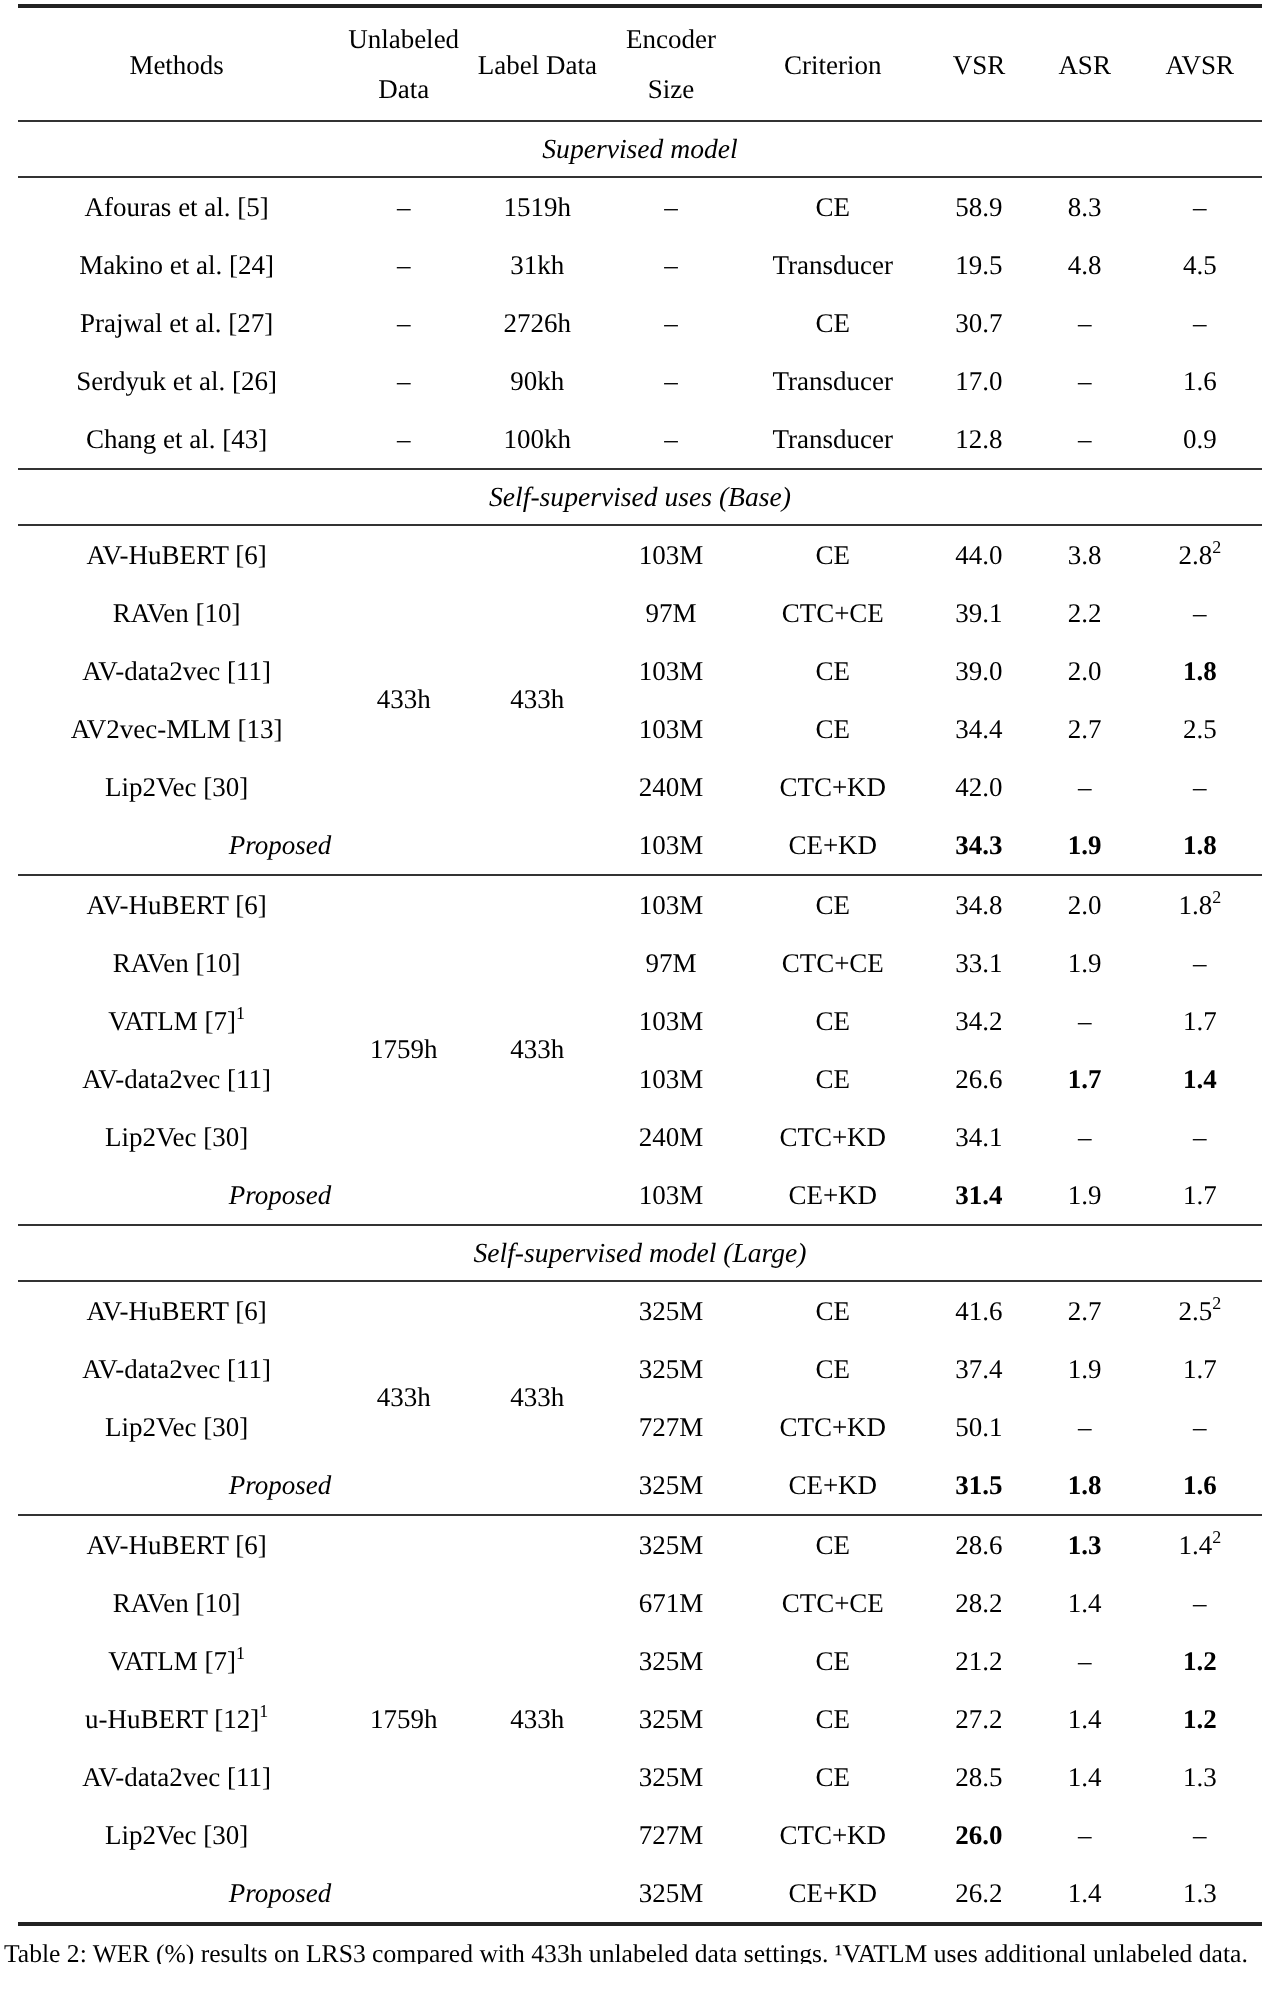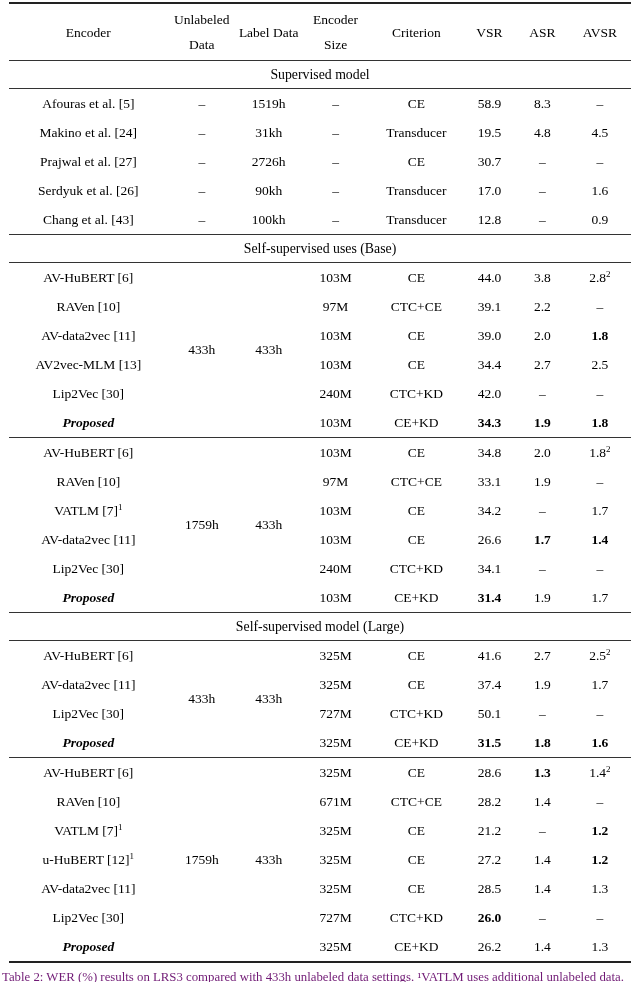--- a/index.html
+++ b/index.html
@@ -37,56 +37,57 @@
   }
   .paper-table td {
     text-align: center;
     vertical-align: middle;
     padding: 6.5px 2px;
     line-height: 16px;
     white-space: nowrap;
   }
   tr.section-row { border-top: 1.4px solid #333; border-bottom: 1.4px solid #333; }
   td.section-title {
+    font-style: italic;
     padding: 5.5px 2px;
     font-size: 13.8px;
   }
   tr.group-first { border-top: 1.4px solid #333; }
   tbody.table-body { border-bottom: 2.5px solid #222; }
   td.bold { font-weight: bold; }
-  td.bold-italic, .bold-italic { font-weight: bold; font-style: italic; }
+  td.bold-italic, .bold-italic { font-weight: normal; font-style: italic; text-align: right; }
   sup { font-size: 9px; line-height: 0; vertical-align: super; }
 
   .caption-strip {
     height: 12px;
     overflow: hidden;
     margin: 7px 2px 0 2px;
     font-size: 12.8px;
     line-height: 15px;
-    color: #701a75;
+    color: #000000;
     white-space: nowrap;
   }
 </style>
 </head>
 <body>
 
 <table class="paper-table">
   <colgroup>
     <col class="c-methods">
       <col class="c-unlabeled">
       <col class="c-label">
       <col class="c-encoder">
     <col class="c-criterion">
       <col class="c-vsr">
       <col class="c-asr">
       <col class="c-avsr">
   </colgroup>
   <thead>
     <tr>
-      <th>Encoder</th>
+      <th>Methods</th>
       <th>Unlabeled Data</th>
       <th>Label Data</th>
       <th>Encoder Size</th>
       <th>Criterion</th>
       <th>VSR</th>
       <th>ASR</th>
       <th>AVSR</th>
     </tr>
   </thead>
   <tbody class="table-body">

